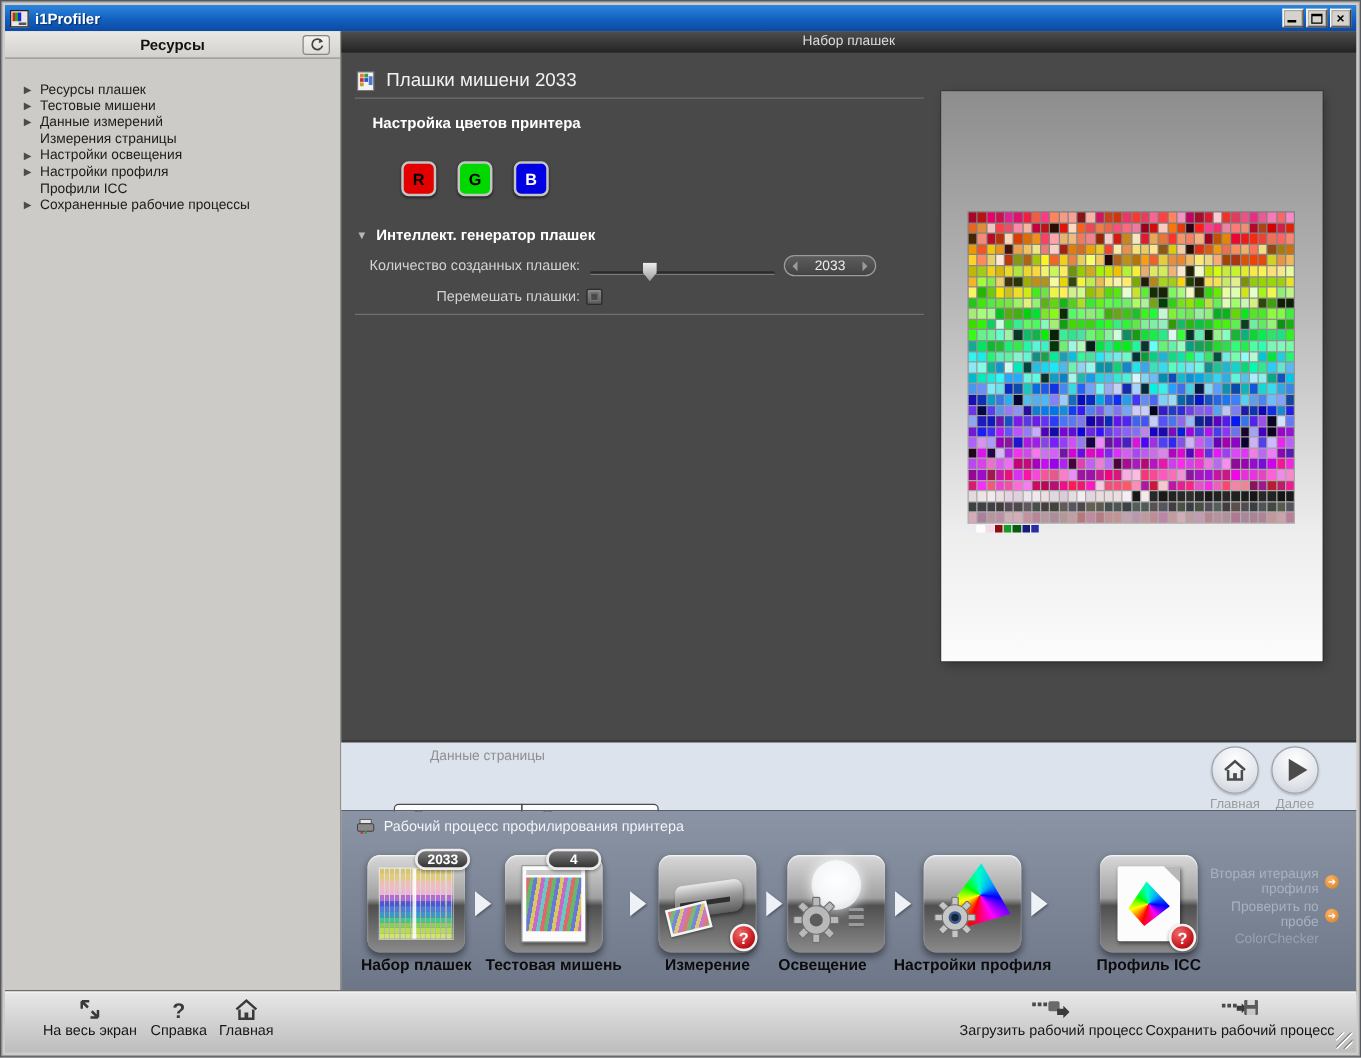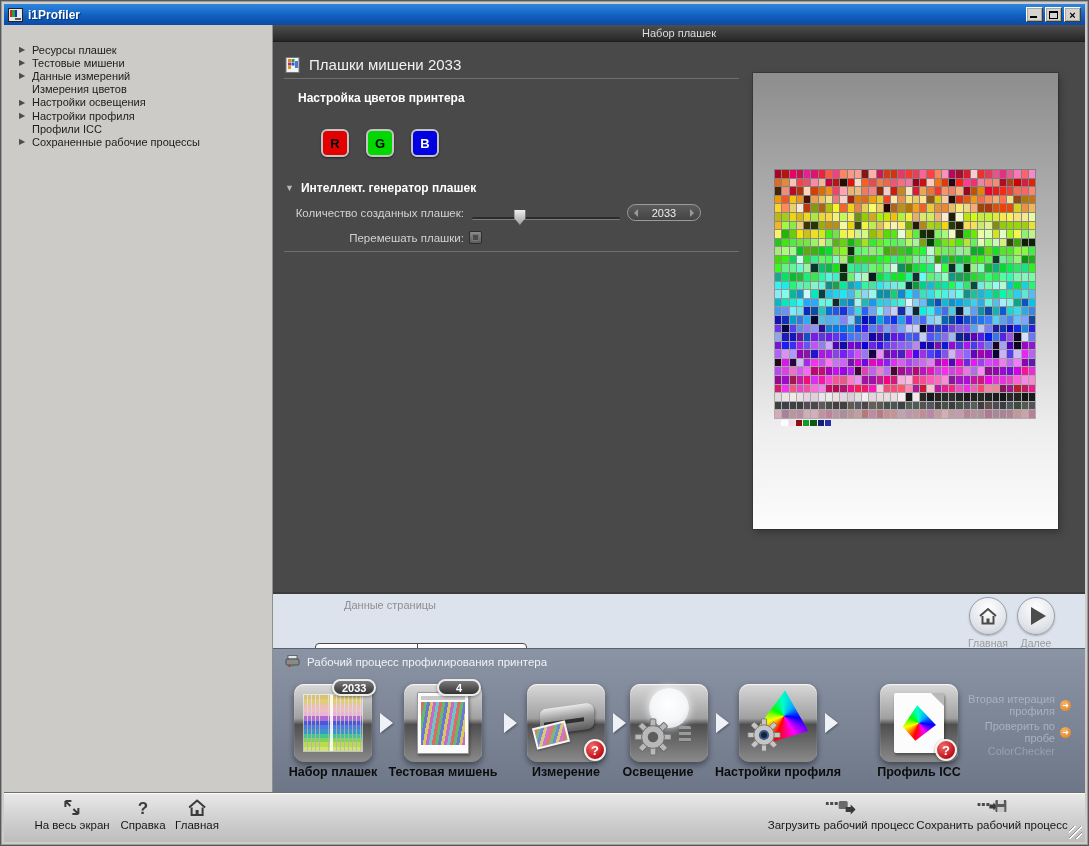--- a/index.html
+++ b/index.html
@@ -189,36 +189,45 @@
       <div class="winbtn">
           <div class="g-max"></div>
         </div>
       <div class="winbtn">
           <div class="g-close">×</div>
         </div>
     </div>
   </div>
 
   <div class="sidebar">
+    <div class="sidebar-header">
+      <span class="hdr">Ресурсы</span>
+      <div class="refresh-btn">
+        <svg width="13" height="12" viewBox="0 0 13 12">
+          <path d="M10.5 3.2 A4.2 4.2 0 1 0 11 6.5" fill="none" stroke="#444" stroke-width="1.4"></path>
+          <path d="M8.6 1 L11.4 3.4 L8 4.4 Z" fill="#444"></path>
+        </svg>
+      </div>
+    </div>
     <ul class="res-list">
       <li>
           <span class="bullet">▶</span>
           <span>Ресурсы плашек</span>
         </li>
       <li>
           <span class="bullet">▶</span>
           <span>Тестовые мишени</span>
         </li>
       <li>
           <span class="bullet">▶</span>
           <span>Данные измерений</span>
         </li>
       <li>
           <span class="bullet"></span>
-          <span>Измерения цветов</span>
+          <span>Измерения страницы</span>
         </li>
       <li>
           <span class="bullet">▶</span>
           <span>Настройки освещения</span>
         </li>
       <li>
           <span class="bullet">▶</span>
           <span>Настройки профиля</span>
         </li>
       <li>

